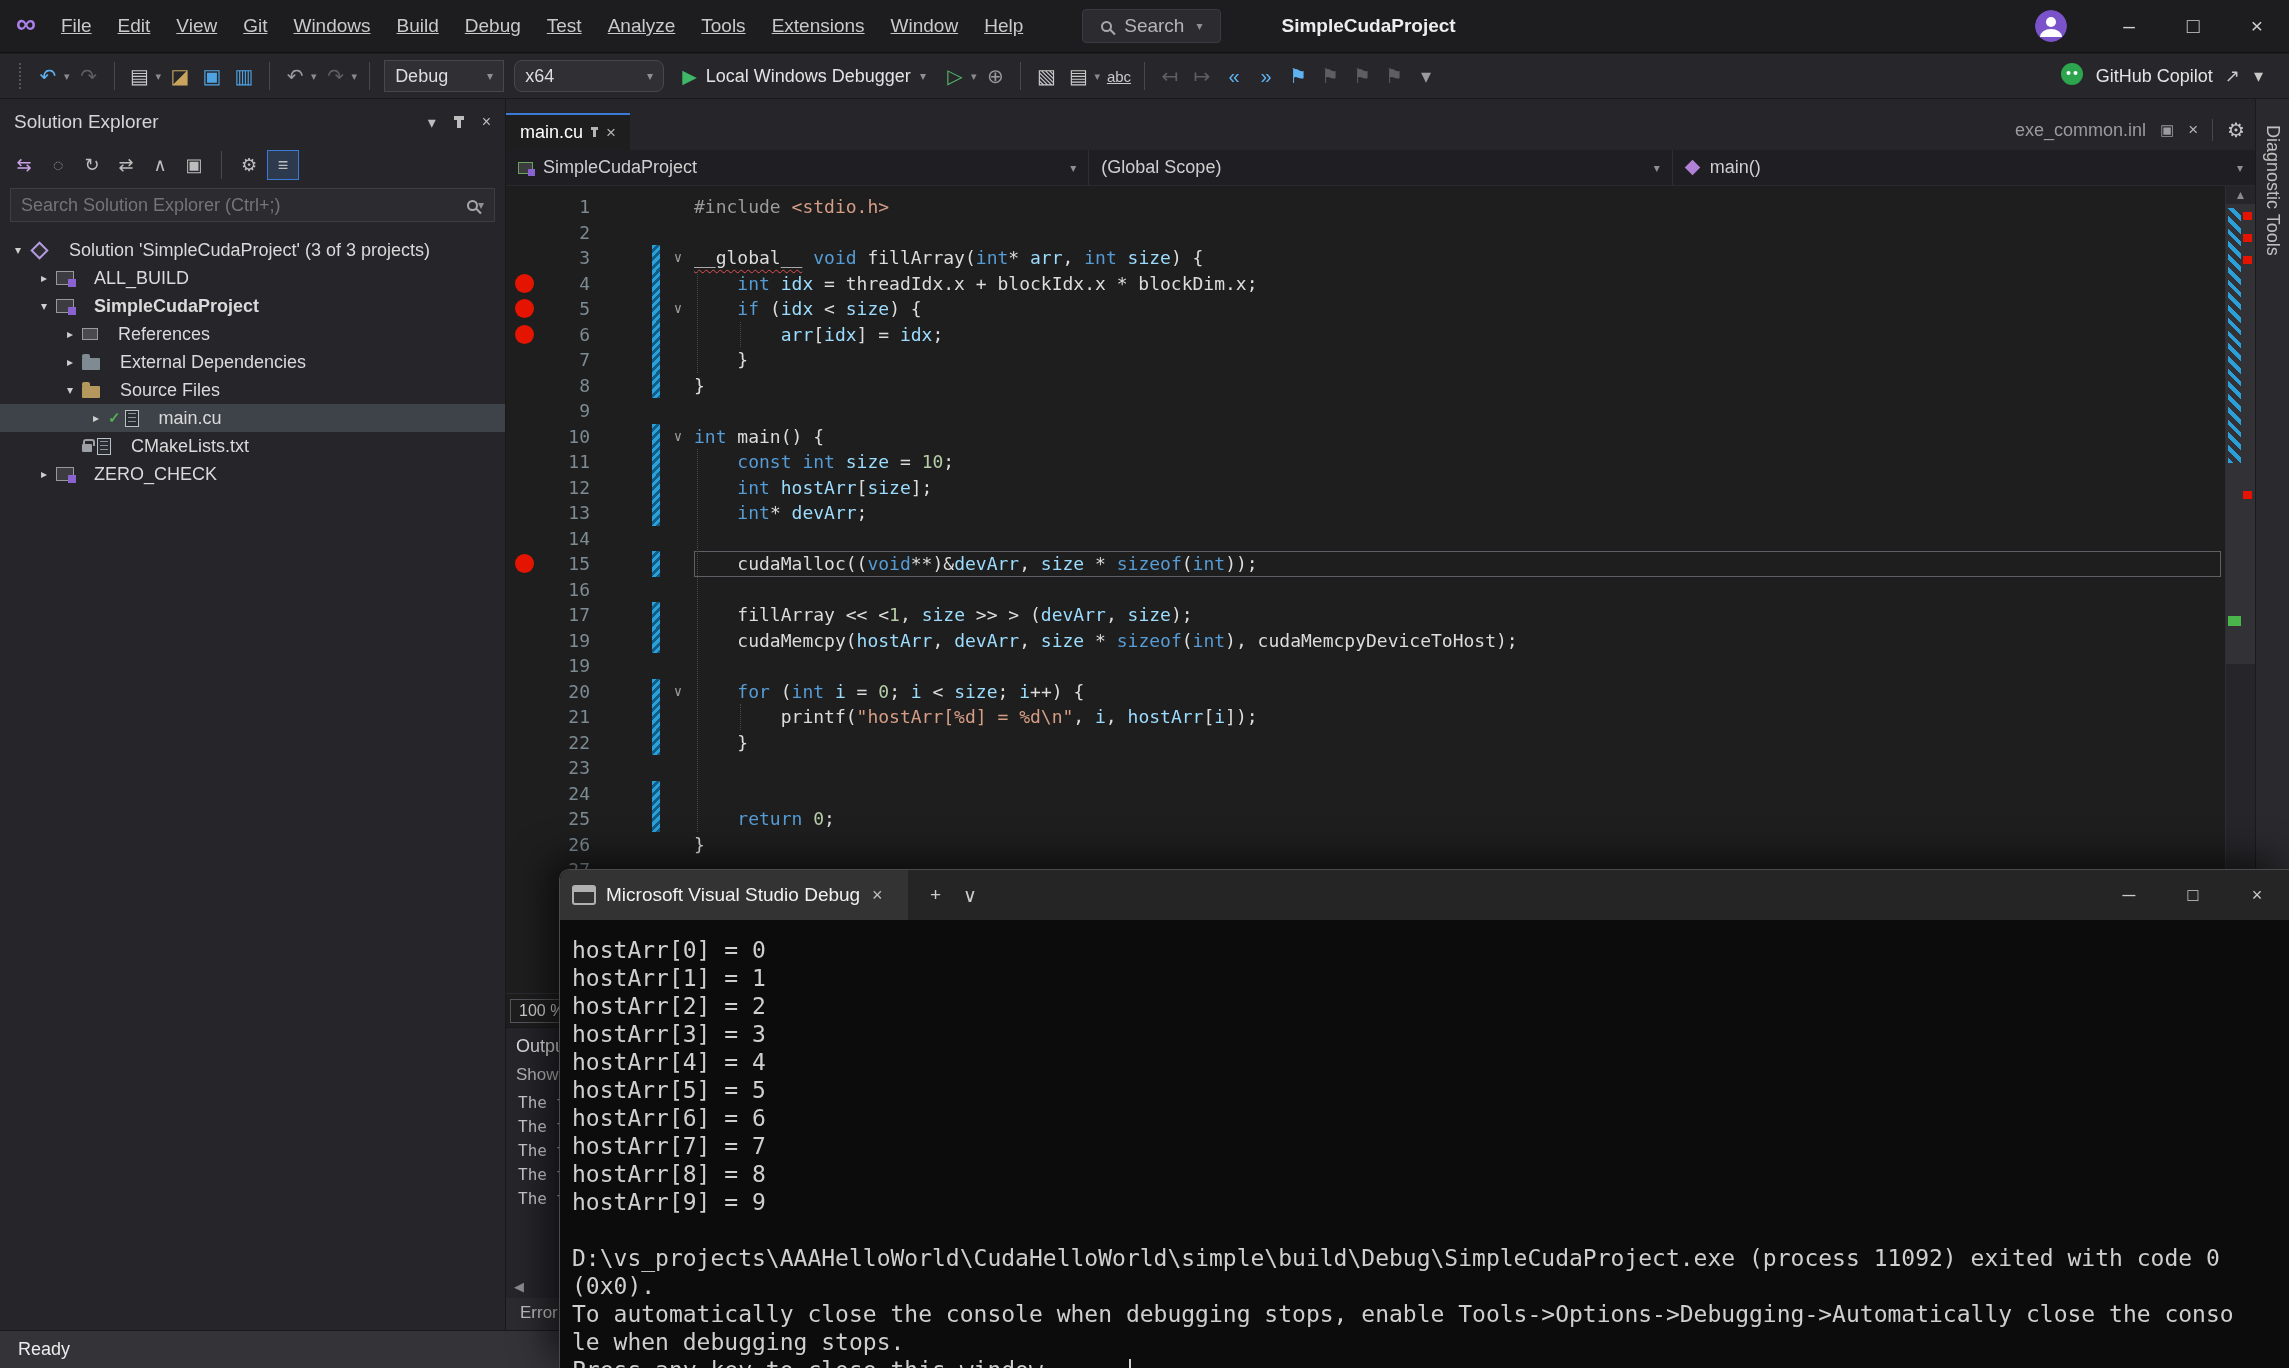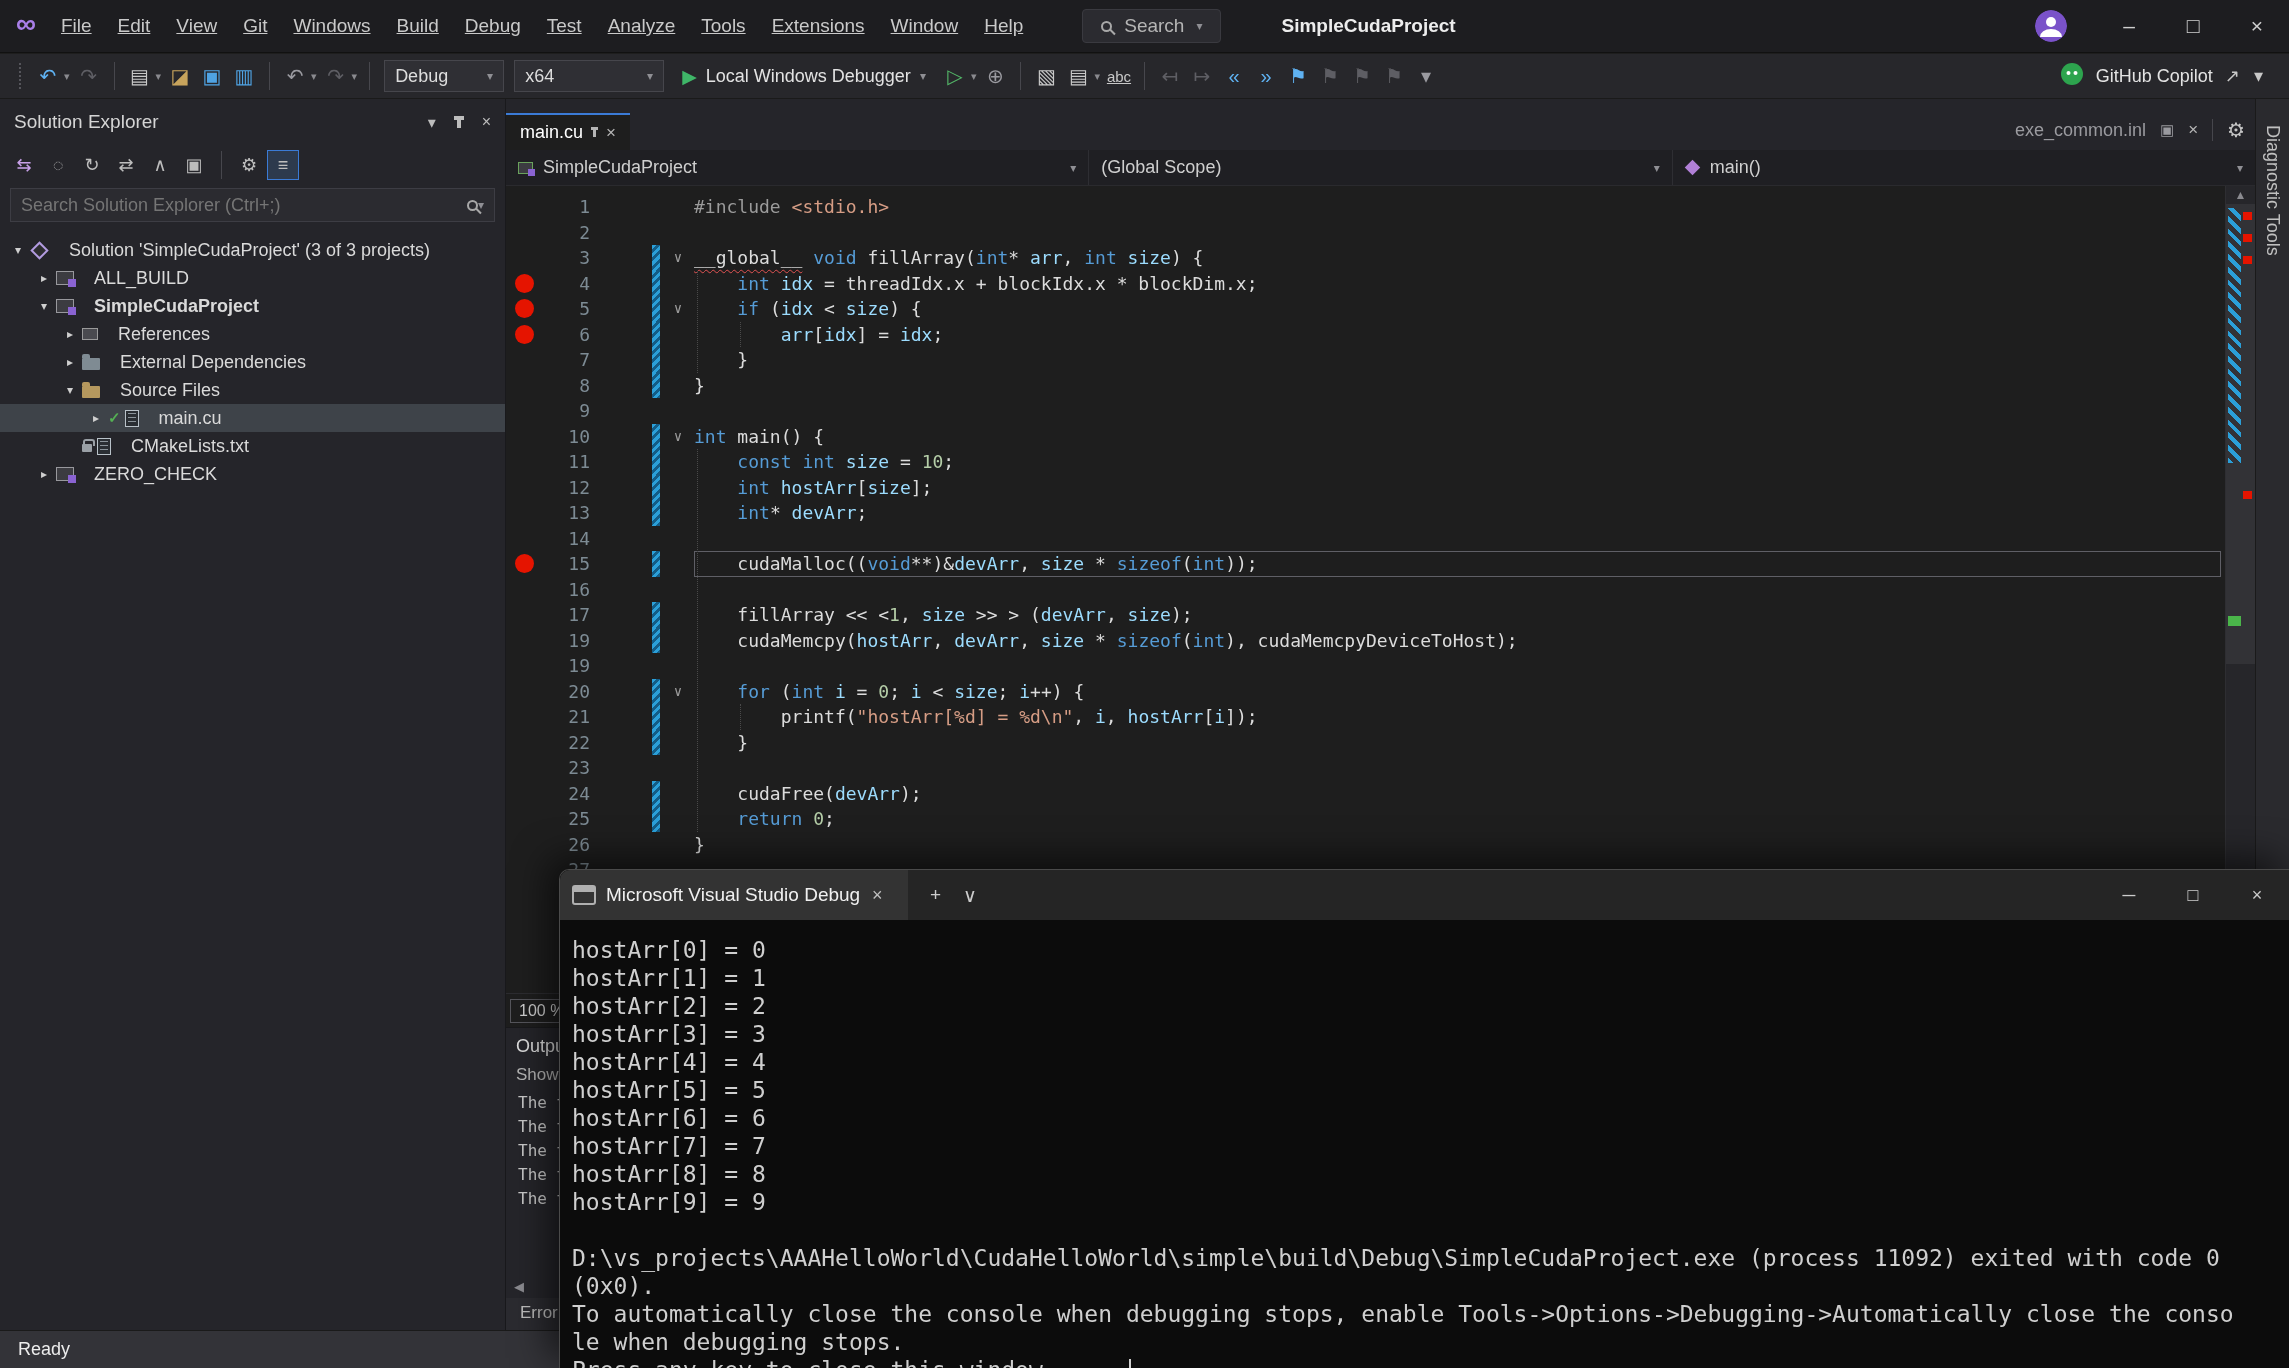--- a/index.html
+++ b/index.html
@@ -207,21 +207,21 @@
       <span class="tb-sep"></span>
       <span class="tb-icon" style="color: rgb(154, 154, 160);">↶</span>
       <span class="tb-caret">▾</span>
       <span class="tb-icon" style="color: rgb(94, 94, 100);">↷</span>
       <span class="tb-caret">▾</span>
       <span class="tb-sep"></span>
       <div class="combo" style="width: 120px;">
         <span>Debug</span>
         <span class="caret">▾</span>
       </div>
-      <div class="combo" style="width: 150px;">
+      <div class="combo" style="width: 150px; border-radius: 8px;">
         <span>x64</span>
         <span class="caret">▾</span>
       </div>
       <div class="run-btn">
         <span class="run-glyph">▶</span>
         <span>Local Windows Debugger</span>
         <span class="caret">▾</span>
       </div>
       <span class="tb-icon" style="color: rgb(83, 182, 104);">▷</span>
       <span class="tb-caret">▾</span>
@@ -534,21 +534,20 @@
           <span class="line-num">23</span>
           <span class="sel-margin"></span>
           <span class="fold-margin"></span>
           <span class="code-text"></span>
         </div>
         <div class="code-row">
           <span class="bp-margin"></span>
           <span class="line-num">24</span>
           <span class="sel-margin changed"></span>
           <span class="fold-margin"></span>
-          <span class="code-text"><span class="tok-d">    </span><span class="tok-fn">cudaFree</span><span class="tok-d">(</span><span class="tok-v">devArr</span><span class="tok-d">);</span></span>
         </div>
         <div class="code-row">
           <span class="bp-margin"></span>
           <span class="line-num">25</span>
           <span class="sel-margin changed"></span>
           <span class="fold-margin"></span>
           <span class="code-text"><span class="tok-d">    </span><span class="tok-kw">return</span><span class="tok-d"> </span><span class="tok-n">0</span><span class="tok-d">;</span></span>
         </div>
         <div class="code-row">
           <span class="bp-margin"></span>

